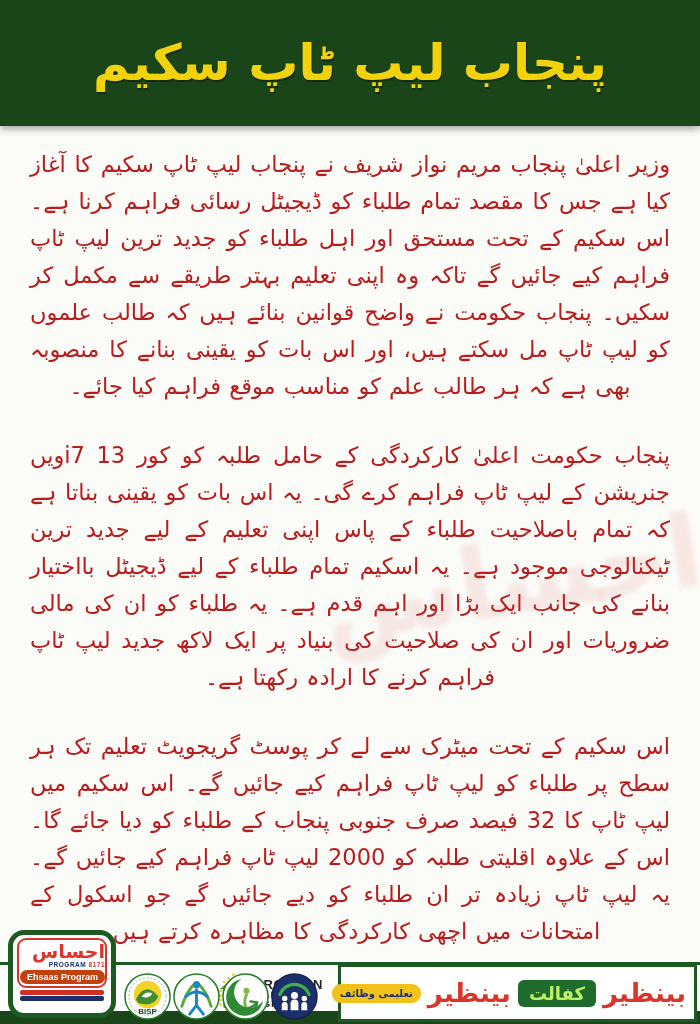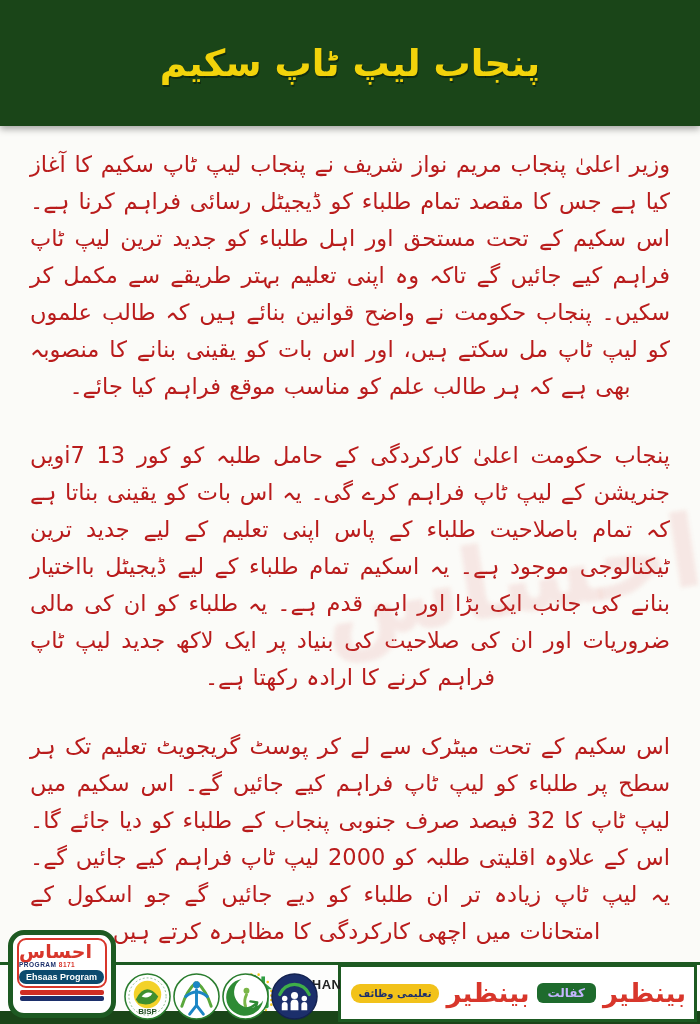--- a/index.html
+++ b/index.html
@@ -8,21 +8,21 @@
     background:#fbfbf8;overflow:hidden;
     font-family:"DejaVu Sans",sans-serif;
   }
   
   .header{
     position:relative;height:126px;background:#1a4518;
     display:flex;align-items:center;justify-content:center;
     box-shadow:0 3px 7px rgba(0,0,0,.35);z-index:2;
   }
   .header h1{
-    margin:0;direction:rtl;color:#f2d30b;font-size:37px;font-weight:700;
+    margin:0;direction:rtl;color:#f2d30b;font-size:50px;font-weight:700;
     letter-spacing:-1px;text-shadow:1px 2px 0 rgba(0,0,0,.35);
     font-family:"DejaVu Sans",sans-serif;white-space:nowrap;
   }
   
   .content{
     position:relative;padding:20px 30px 0;direction:rtl;z-index:1;
   }
   .content p{
     margin:0 0 32px;color:#b91c1c;font-size:22.5px;line-height:37px;
     text-align:justify;text-align-last:center;word-spacing:1px;
@@ -41,28 +41,28 @@
     position:absolute;left:0;bottom:0;width:700px;height:13px;background:#1a4518;z-index:1;
   }
   
   .ehsaas-box{
     position:absolute;left:8px;top:-35px;width:108px;height:88px;z-index:6;
     background:#fff;border:5px solid #1d5a22;border-radius:16px;box-sizing:border-box;
     display:flex;flex-direction:column;align-items:center;overflow:hidden;
   }
   .ehsaas-inner{
     margin-top:3px;width:86px;border:2px solid #d8362b;border-radius:9px;
-    display:flex;flex-direction:column;align-items:flex-start;padding:1px 0 2px;
+    display:flex;flex-direction:column;align-items:flex-end;padding:1px 0 2px;
   }
   .ehsaas-urdu{color:#d8362b;font-size:19px;font-weight:700;line-height:20px;direction:rtl;}
   .ehsaas-prog{font-size:6.5px;font-weight:700;color:#1c2f6b;letter-spacing:.5px;
     font-family:"Liberation Sans",sans-serif;}
   .ehsaas-prog .num{color:#d8362b;}
   .ehsaas-pill{
-    margin-top:2px;background:#0c4a6e;color:#fff;font-size:9px;font-weight:700;
+    margin-top:2px;background:#c2410c;color:#fff;font-size:9px;font-weight:700;
     border-radius:9px;padding:2px 7px;white-space:nowrap;
     font-family:"Liberation Sans",sans-serif;
   }
   .stripe{width:84px;height:5px;border-radius:2px;margin-top:2px;}
   .stripe.red{background:#cf2e24;}
   .stripe.navy{background:#1c2f6b;margin-top:1px;}
   
   .logo-row{
     position:absolute;left:124px;top:8px;display:flex;gap:2px;z-index:5;
   }
@@ -73,21 +73,21 @@
     font-size:8px;font-weight:700;color:#1c4a1e;font-family:"Liberation Sans",sans-serif;
   }
   
   .benazir-box{
     position:absolute;left:338px;right:3px;top:-1px;height:58px;z-index:4;
     background:#fff;border:3px solid #1d5a22;box-sizing:border-box;
     display:flex;direction:rtl;align-items:center;gap:7px;padding:0 8px;
   }
   .benazir-word{color:#d8362b;font-size:26px;font-weight:700;white-space:nowrap;}
   .badge{border-radius:6px;font-weight:700;white-space:nowrap;}
-  .badge.green{background:#1e6b2d;color:#c4b5fd;font-size:12px;padding:3px 11px;}
+  .badge.green{background:#1e6b2d;color:#bef264;font-size:18px;padding:3px 11px;}
   .badge.yellow{background:#f2c21a;color:#1c2f6b;font-size:10px;padding:4px 8px;border-radius:9px;}
   .roshan{
     display:flex;flex-direction:column;direction:ltr;line-height:1;
     color:#222;font-family:"Liberation Sans",sans-serif;margin-right:2px;
   }
   .roshan b{font-size:13px;font-weight:700;letter-spacing:.5px;}
   .roshan i{font-style:normal;font-size:8.5px;font-weight:700;letter-spacing:1.2px;}
   .house{display:block;}
 </style>
 </head>

